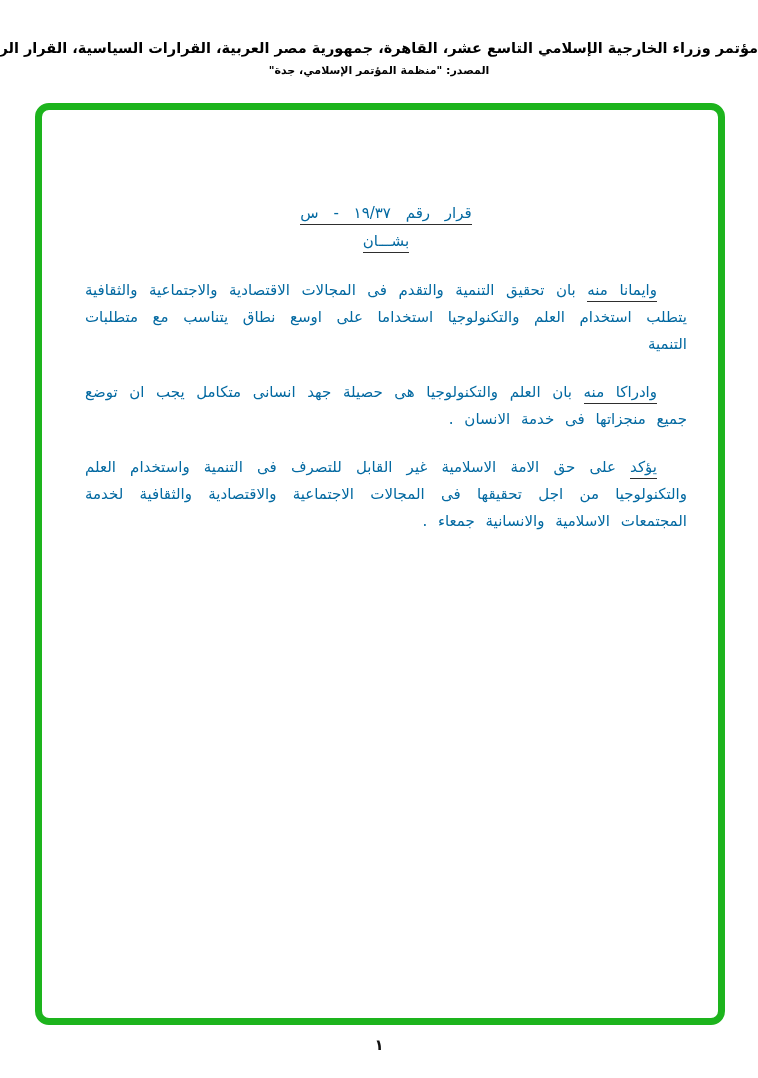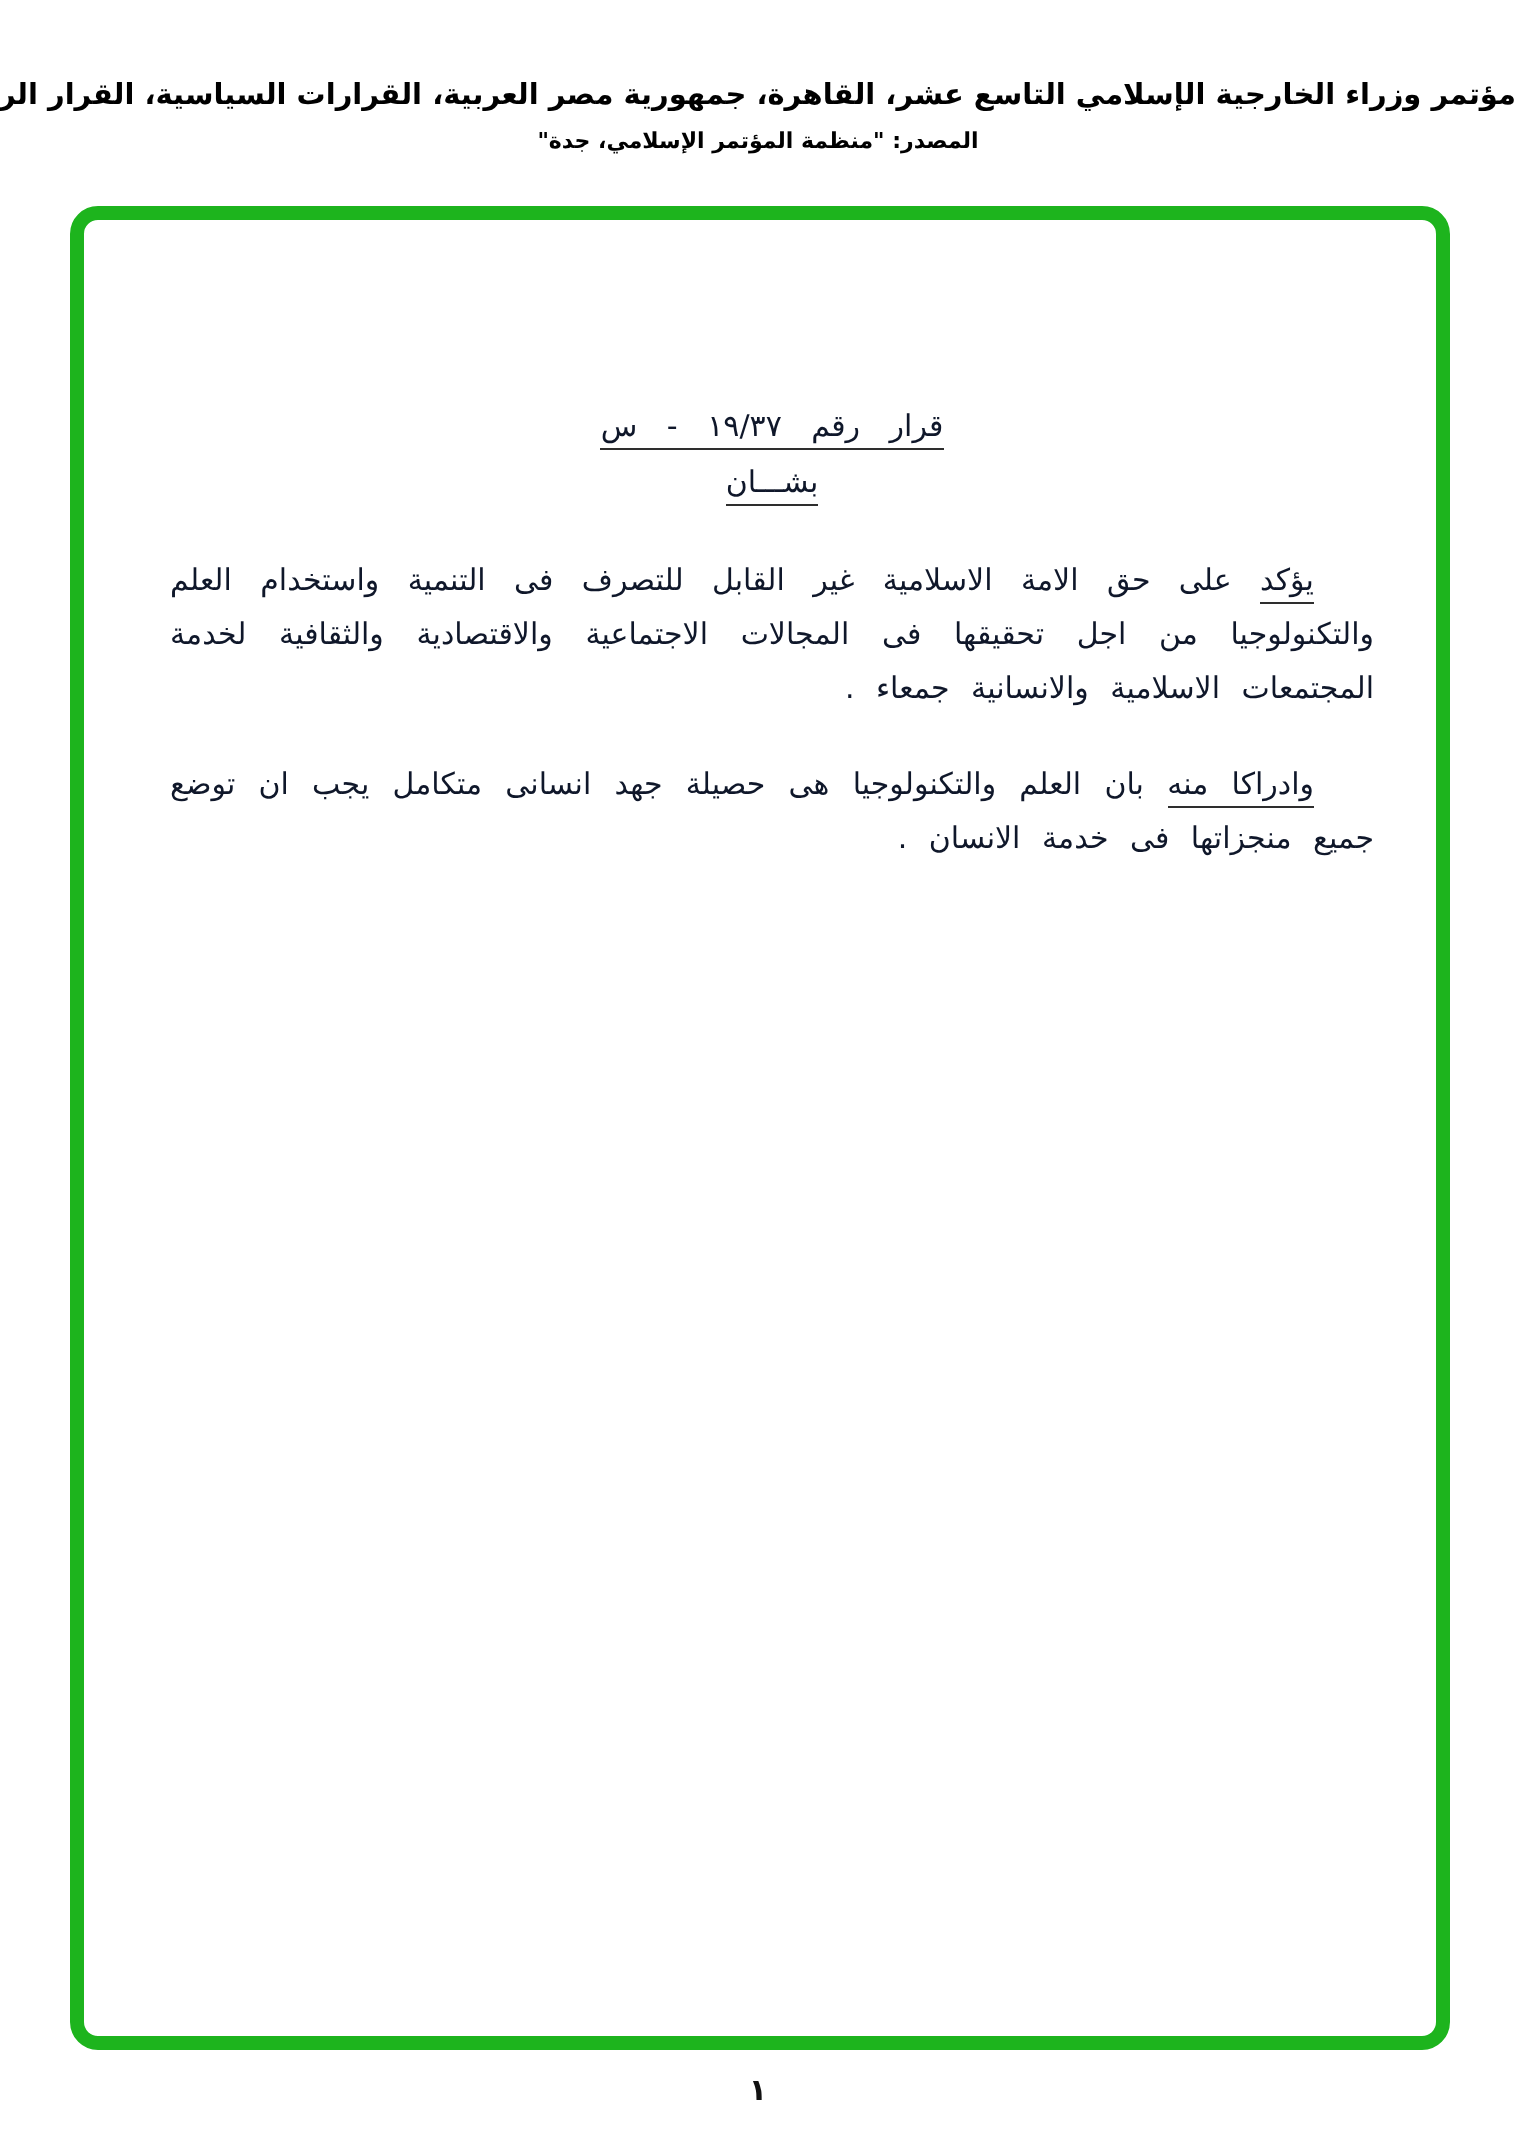--- a/index.html
+++ b/index.html
@@ -53,21 +53,21 @@
     top: 103px;
     width: 690px;
     height: 922px;
     box-sizing: border-box;
     padding: 96px 38px 0 50px;
     direction: rtl;
     font-size: 15px;
     line-height: 27px;
     letter-spacing: 2px;
     word-spacing: 6px;
-    color: #0f172a;
+    color: #0369a1;
   }
   .title-block {
     text-align: center;
     margin-bottom: 22px;
     word-spacing: 10px;
   }
   .title-line {
     display: block;
     line-height: 28px;
   }
@@ -117,24 +117,27 @@
     </span>
     <span class="title-line">
       <span>بشـــان</span>
     </span>
   </div>
 
 
 
 
 
-
   <p class="para">
-    <span class="lead">يؤكد</span><span> على حق الامة الاسلامية غير القابل للتصرف فى التنمية واستخدام العلم والتكنولوجيا من اجل تحقيقها فى المجالات الاجتماعية والاقتصادية والثقافية لخدمة المجتمعات الاسلامية والانسانية جمعاء .</span>
+    <span class="lead">وايمانا منه</span><span> بان تحقيق التنمية والتقدم فى المجالات الاقتصادية والاجتماعية والثقافية يتطلب استخدام العلم والتكنولوجيا استخداما على اوسع نطاق يتناسب مع متطلبات التنمية</span>
   </p>
 
   <p class="para">
     <span class="lead">وادراكا منه</span><span> بان العلم والتكنولوجيا هى حصيلة جهد انسانى متكامل يجب ان توضع جميع منجزاتها فى خدمة الانسان .</span>
+  </p>
+
+  <p class="para">
+    <span class="lead">يؤكد</span><span> على حق الامة الاسلامية غير القابل للتصرف فى التنمية واستخدام العلم والتكنولوجيا من اجل تحقيقها فى المجالات الاجتماعية والاقتصادية والثقافية لخدمة المجتمعات الاسلامية والانسانية جمعاء .</span>
   </p>
 
 </div>
 
 <div class="page-num">١</div>
 
 </body></html>

